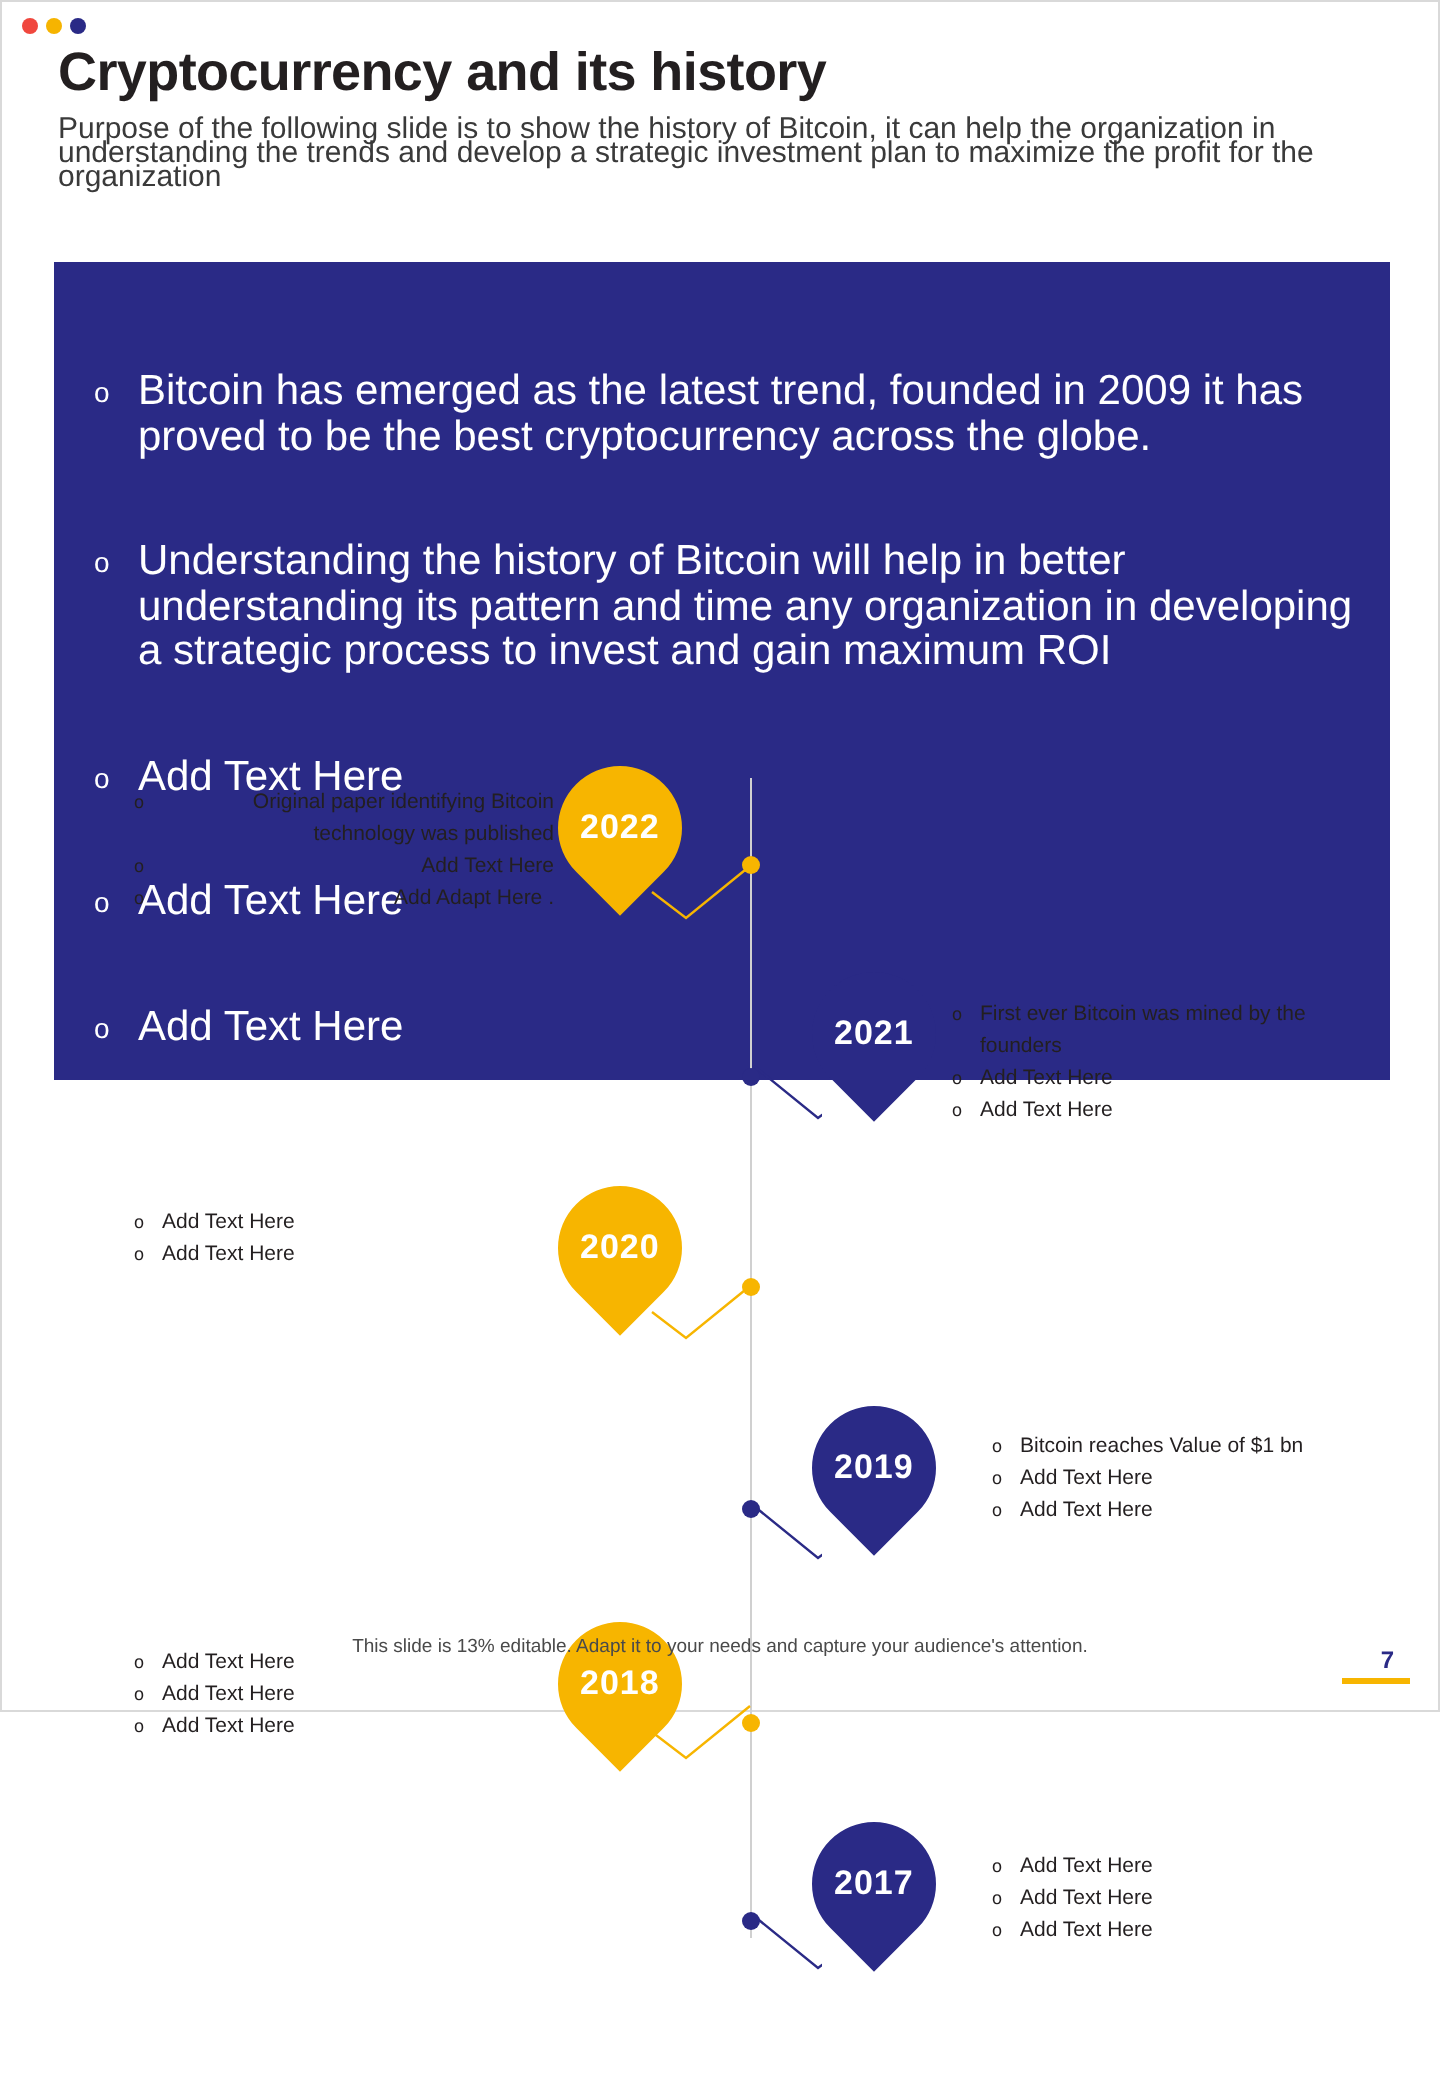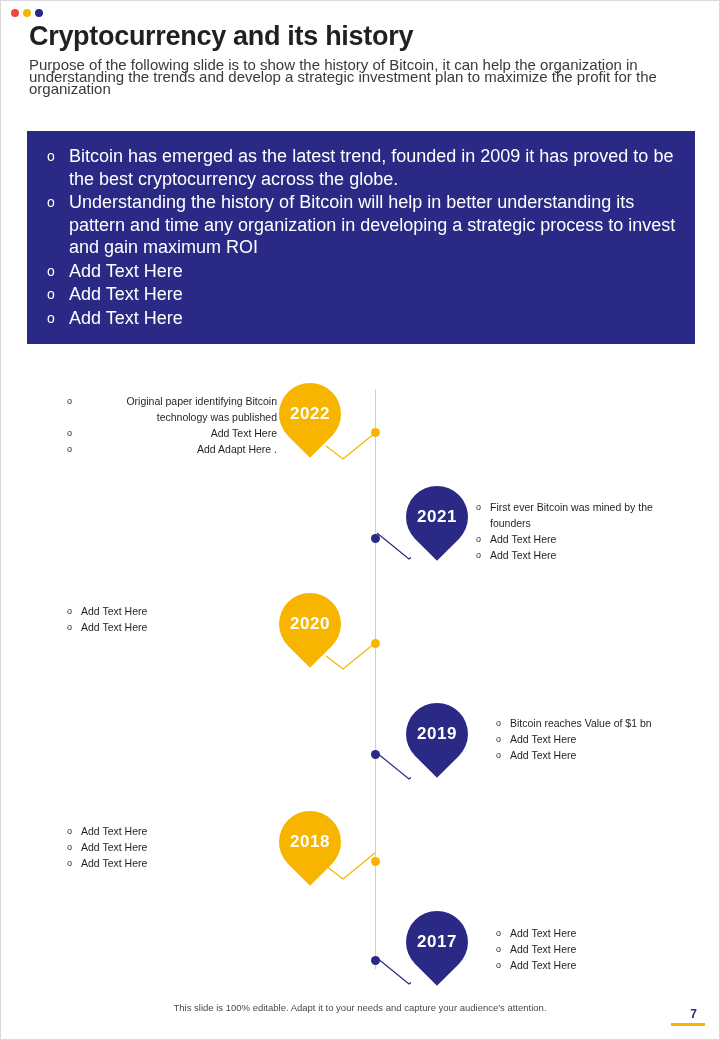--- a/index.html
+++ b/index.html
@@ -11,21 +11,21 @@
     height: 1040px;
     background: #ffffff;
     font-family: "Liberation Sans", sans-serif;
     color: #231f20;
     overflow: hidden;
     position: relative;
   }
   .slide {
     position: relative;
     width: 720px;
-    height: 1040px;
+    height: 856px;
     box-sizing: border-box;
     border: 1px solid #d9d9d9;
     background: #ffffff;
   }
   
   .dots {
     position: absolute;
     top: 8px;
     left: 10px;
     display: flex;
@@ -72,24 +72,25 @@
     box-sizing: border-box;
   }
   .callout ul {
     margin: 0;
     padding: 0;
     list-style: none;
   }
   .callout li {
     position: relative;
     padding-left: 26px;
-    font-size: 18px;
+    font-size: 21px;
     line-height: 22.5px;
     margin-bottom: 1px;
     font-weight: normal;
+    margin-top: 40px;
   }
   .callout li::before {
     content: "o";
     position: absolute;
     left: 4px;
     top: 0px;
     font-size: 14px;
     line-height: 22.5px;
     color: #ffffff;
   }
@@ -309,17 +310,17 @@
     <div class="node blue" style="left:370px; top:585px;"></div>
     <div class="txt right-col" style="left:495px; top:554px; width:200px;">
       <ul>
         <li>Add Text Here</li>
         <li>Add Text Here</li>
         <li>Add Text Here</li>
       </ul>
     </div>
   </div>
 
-  <div class="footer-note">This slide is 100% editable. Adapt it to your needs and capture your audience's attention.</div>
+  <div class="footer-note">This slide is 13% editable. Adapt it to your needs and capture your audience's attention.</div>
   <div class="page-num">7</div>
   <div class="page-rule"></div>
 
 </div>
 
 </body></html>

